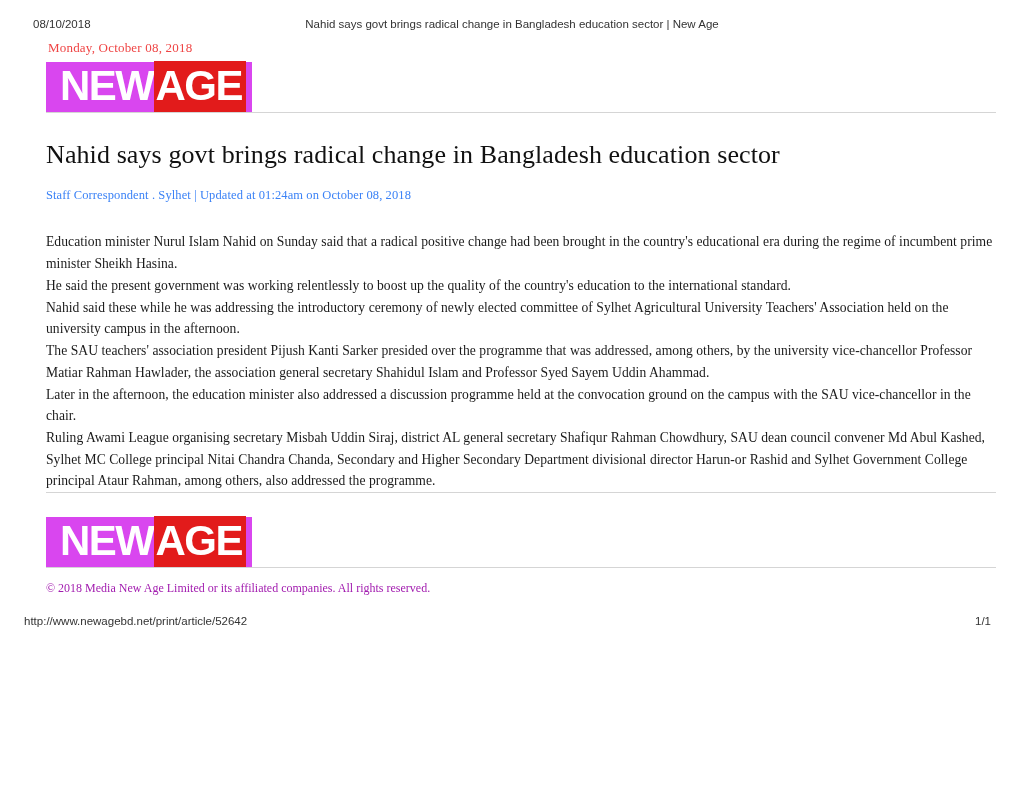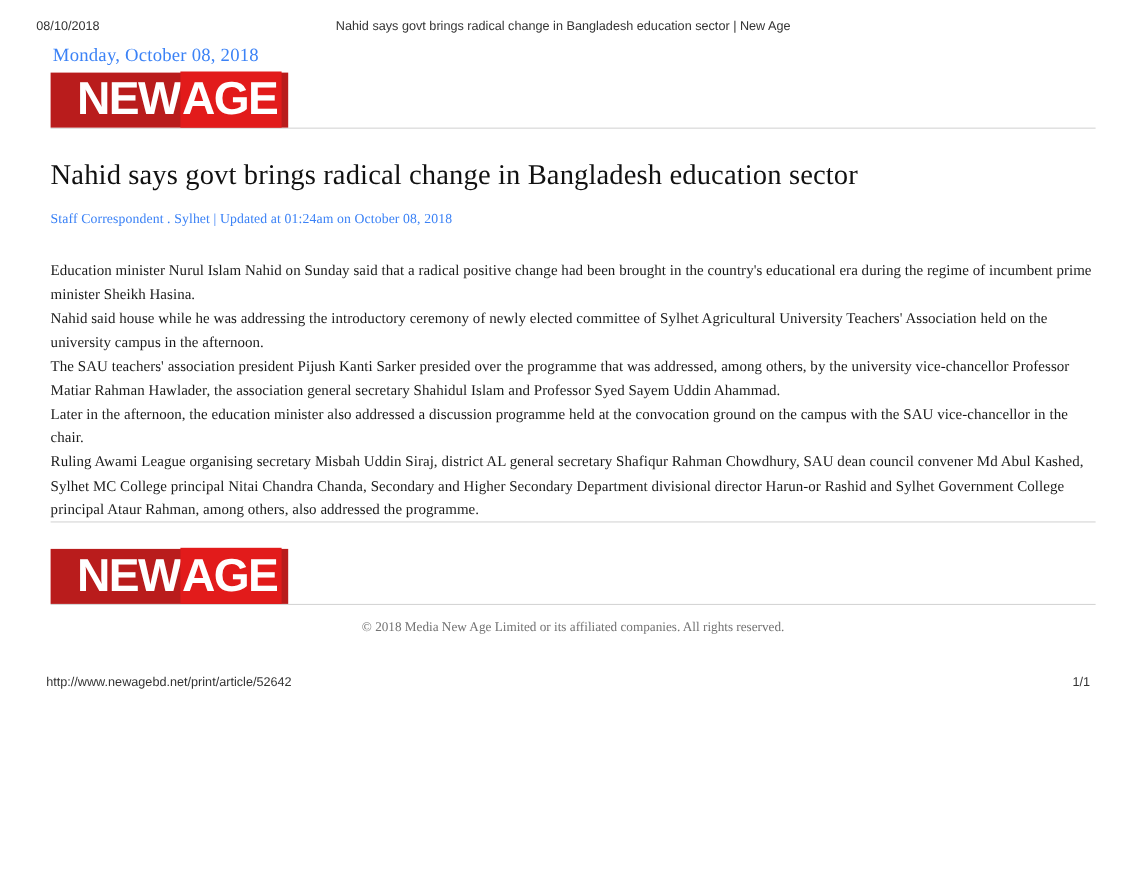--- a/index.html
+++ b/index.html
@@ -47,50 +47,50 @@
     position: absolute;
     bottom: 20px;
     left: 0;
     width: 1024px;
     font-family: "Liberation Sans", sans-serif;
     font-size: 11.5px;
     color: #333;
   }
   .print-footer .pf-url {
     position: absolute;
-    left: 42px;
+    left: 24px;
   }
   .print-footer .pf-page {
     position: absolute;
     right: 33px;
   }
   
   .content {
     position: absolute;
     left: 46px;
     top: 40px;
     width: 950px;
   }
   .masthead-date {
-    font-size: 17px;
-    color: #3b82f6;
+    font-size: 13px;
+    color: #ef4444;
     letter-spacing: .2px;
     margin-bottom: 6px;
     padding-left: 2px;
   }
   .logo {
     display: inline-block;
     font-family: "Liberation Sans", sans-serif;
     font-weight: bold;
     font-size: 42px;
     line-height: 46px;
     letter-spacing: -1.5px;
     color: #ffffff;
-    padding: 1px 6px 3px 24px;
-    background: #b91c1c;
+    padding: 1px 6px 3px 14px;
+    background: #d946ef;
   }
   .logo .age {
     background: #e21b1b;
     padding: 1px 4px 3px 2px;
     margin-left: -2px;
   }
   .logo .new {
     padding-right: 2px;
   }
   hr.rule {
@@ -128,23 +128,22 @@
   .imprint {
     margin-top: 16px;
     font-size: 12.5px;
     line-height: 19px;
     color: #1a1a1a;
   }
   .imprint b { font-weight: bold; }
   .rule-bot { margin-top: 16px; }
   .copyright {
     margin-top: 13px;
-    text-align: center;
     font-size: 12px;
-    color: #737373;
+    color: #a21caf;
   }
 </style>
 </head>
 <body>
 
 <div class="page">
 
   <div class="print-header">
     <span class="ph-date">08/10/2018</span>
     <span class="ph-title">Nahid says govt brings radical change in Bangladesh education sector | New Age</span>
@@ -159,21 +158,22 @@
     </div>
 
     <hr class="rule rule-top">
 
     <h1 class="headline">Nahid says govt brings radical change in Bangladesh education sector</h1>
 
     <div class="byline">Staff Correspondent . Sylhet | Updated at 01:24am on October 08, 2018</div>
 
     <div class="article-body">
       <p>Education minister Nurul Islam Nahid on Sunday said that a radical positive change had been brought in the country's educational era during the regime of incumbent prime minister Sheikh Hasina.</p>
-      <p>Nahid said house while he was addressing the introductory ceremony of newly elected committee of Sylhet Agricultural University Teachers' Association held on the university campus in the afternoon.</p>
+      <p>He said the present government was working relentlessly to boost up the quality of the country's education to the international standard.</p>
+      <p>Nahid said these while he was addressing the introductory ceremony of newly elected committee of Sylhet Agricultural University Teachers' Association held on the university campus in the afternoon.</p>
       <p>The SAU teachers' association president Pijush Kanti Sarker presided over the programme that was addressed, among others, by the university vice-chancellor Professor Matiar Rahman Hawlader, the association general secretary Shahidul Islam and Professor Syed Sayem Uddin Ahammad.</p>
       <p>Later in the afternoon, the education minister also addressed a discussion programme held at the convocation ground on the campus with the SAU vice-chancellor in the chair.</p>
       <p>Ruling Awami League organising secretary Misbah Uddin Siraj, district AL general secretary Shafiqur Rahman Chowdhury, SAU dean council convener Md Abul Kashed, Sylhet MC College principal Nitai Chandra Chanda, Secondary and Higher Secondary Department divisional director Harun-or Rashid and Sylhet Government College principal Ataur Rahman, among others, also addressed the programme.</p>
     </div>
 
     <hr class="rule rule-mid">
 
     <div class="footer-logo">
       <span class="logo"><span class="new">NEW</span><span class="age">AGE</span></span>
     </div>

